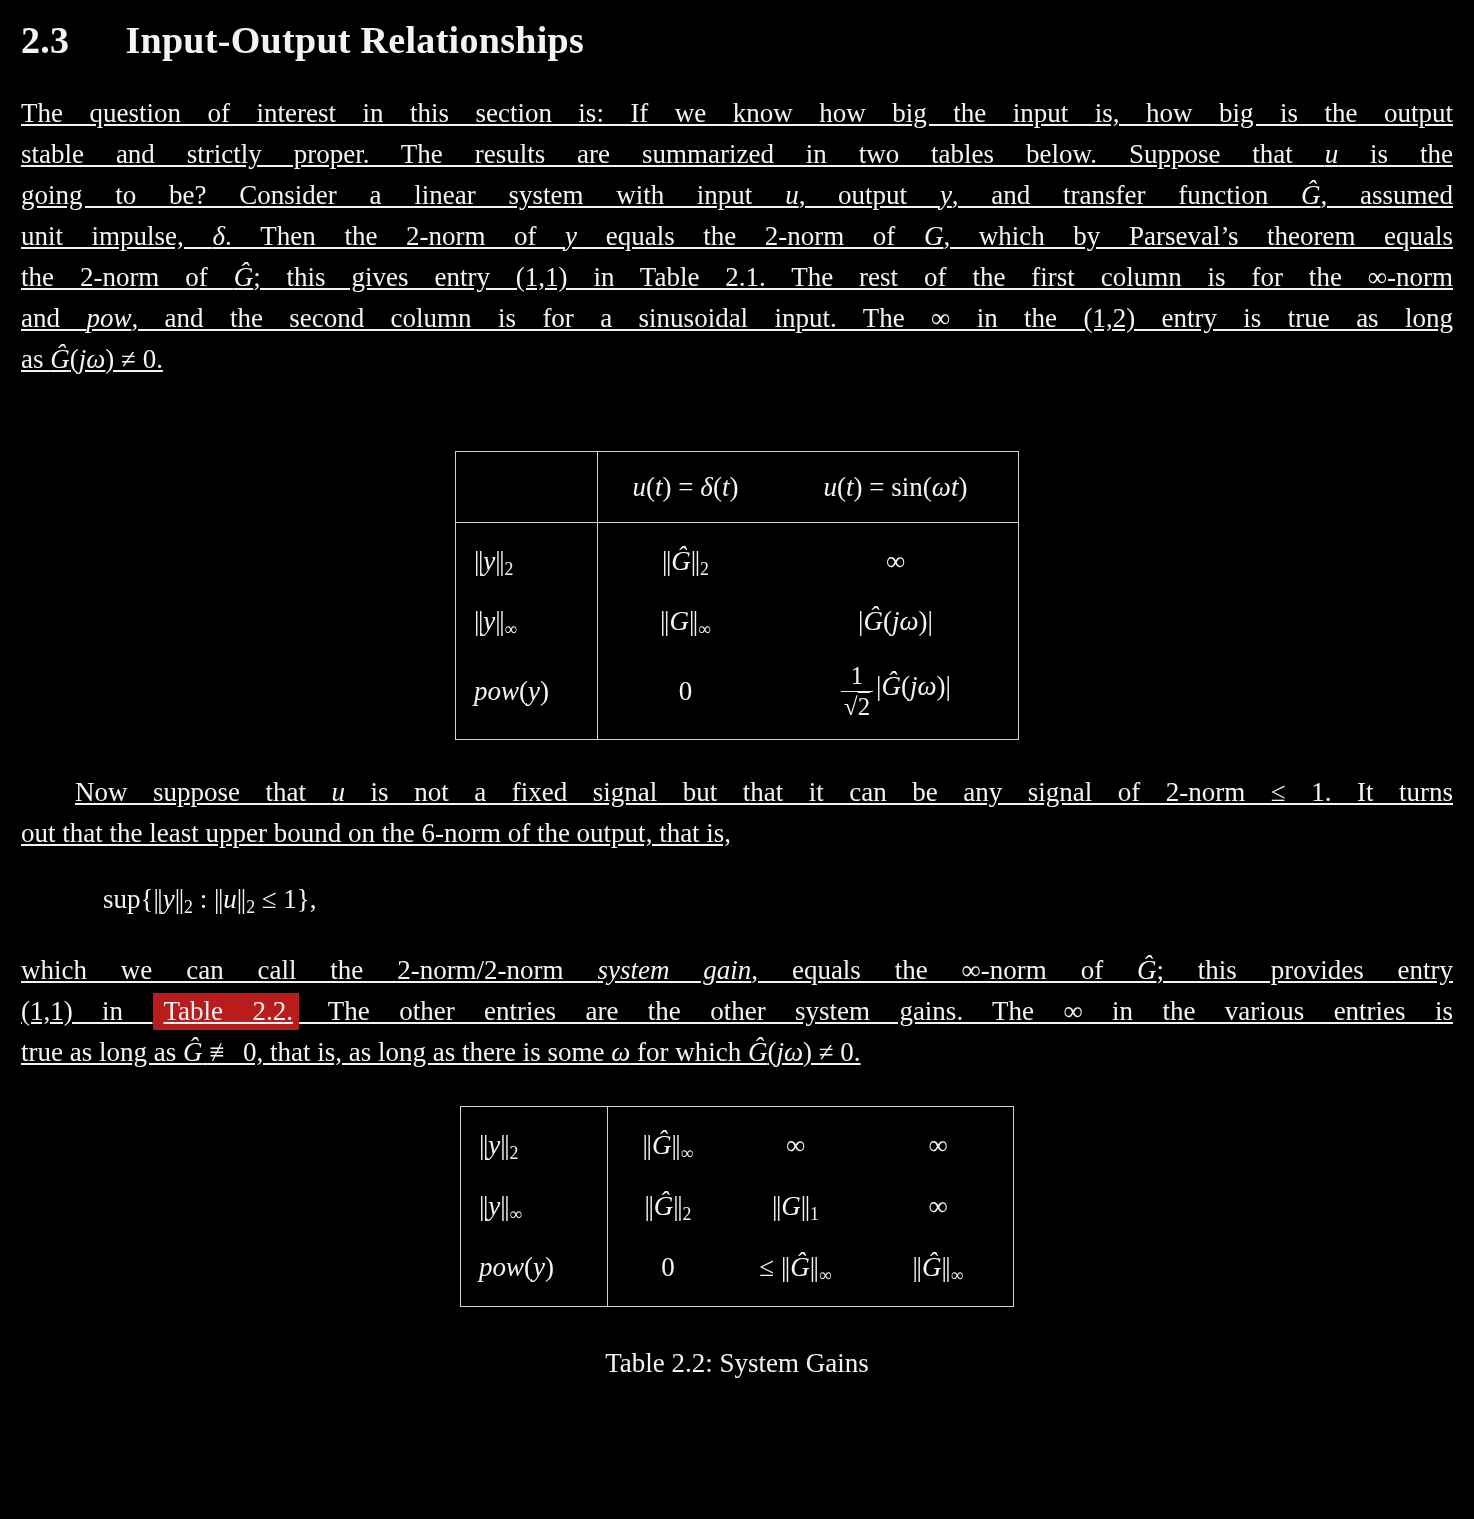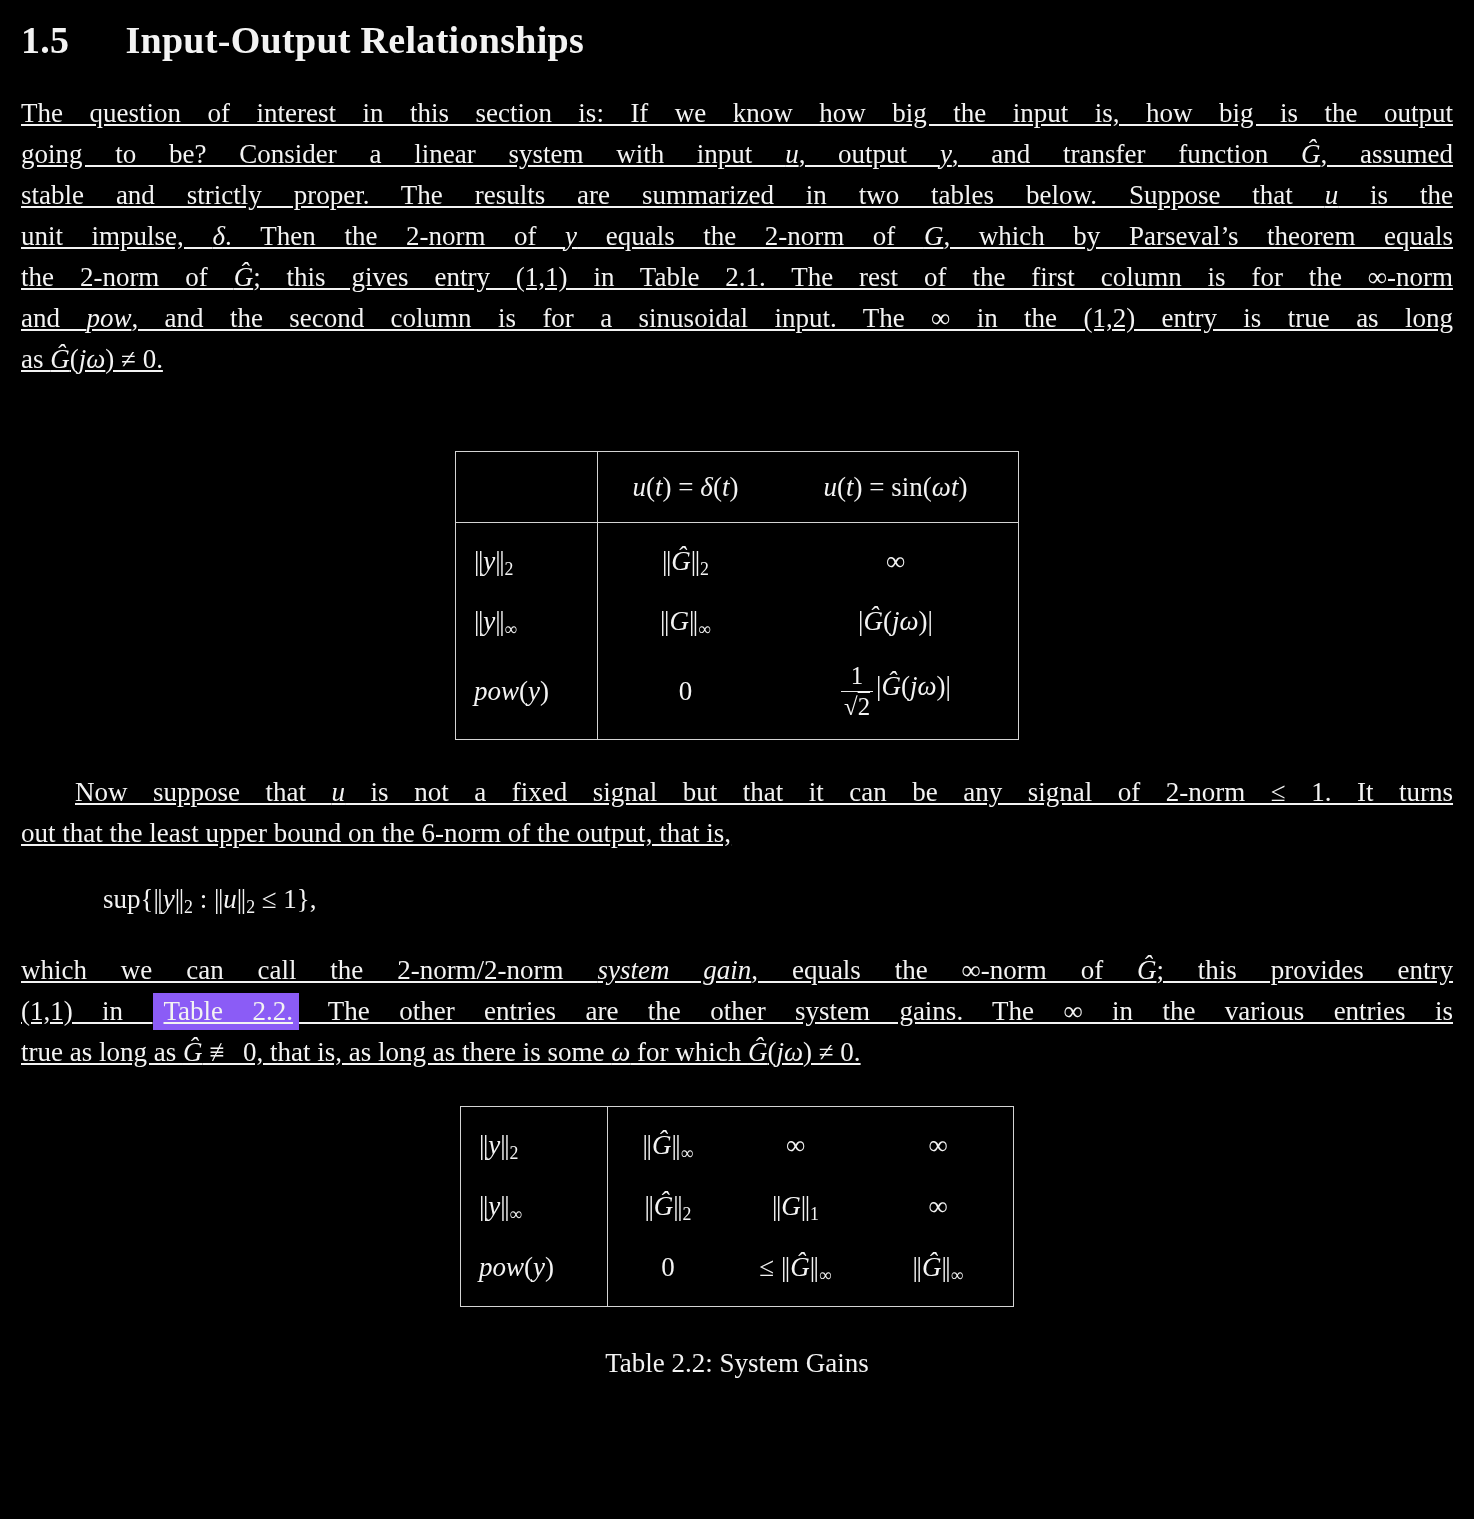--- a/index.html
+++ b/index.html
@@ -24,21 +24,21 @@
     text-align:justify;
     text-align-last:justify;
     text-decoration:underline;
   }
   .line.last{text-align-last:left;}
   .line.indent{text-indent:54px;}
   .s-i{font-style:italic;}
   .s-n{letter-spacing:-1.5px;margin-right:1.5px;}
   .s-sub{font-size:66%;vertical-align:-0.28em;line-height:0;}
   .s-ov{text-decoration:overline;}
-  .s-link{background:#8b5cf6;padding:3px 6px 4px 11px;}
+  .s-link{background:#b91c1c;padding:3px 6px 4px 11px;}
   .equation{
     margin-top:25px;
     padding-left:82px;
     line-height:41px;
   }
   .tablewrap{margin-top:71px;}
   .tablewrap.t2{margin-top:33px;}
   table{
     border-collapse:collapse;
     margin:0 auto;
@@ -84,27 +84,27 @@
     line-height:41px;
   }
   .caption.c2{margin-top:36px;}
 </style>
 </head>
 <body>
 
 <div class="page">
 
   <h1>
-    <span class="num">1.5</span><span>Input-Output Relationships</span>
+    <span class="num">2.3</span><span>Input-Output Relationships</span>
   </h1>
 
   <div class="para p1">
     <div class="line">The question of interest in this section is:  If we know how big the input is, how big is the output</div>
+    <div class="line">stable and strictly proper.  The results are summarized in two tables below.  Suppose that <span class="s-i">u</span> is the</div>
     <div class="line">going to be?  Consider a linear system with input <span class="s-i">u</span>, output <span class="s-i">y</span>, and transfer function <span class="s-i">Ĝ</span>, assumed</div>
-    <div class="line">stable and strictly proper.  The results are summarized in two tables below.  Suppose that <span class="s-i">u</span> is the</div>
     <div class="line">unit impulse, <span class="s-i">δ</span>.  Then the 2-norm of <span class="s-i">y</span> equals the 2-norm of <span class="s-i">G</span>, which by Parseval’s theorem equals</div>
     <div class="line">the 2-norm of <span class="s-i">Ĝ</span>; this gives entry (1,1) in Table 2.1.  The rest of the first column is for the ∞-norm</div>
     <div class="line">and <span class="s-i">pow</span>, and the second column is for a sinusoidal input.  The ∞ in the (1,2) entry is true as long</div>
     <div class="line last">as <span class="s-i">Ĝ</span>(<span class="s-i">jω</span>) ≠ 0.</div>
   </div>
 
   <div class="tablewrap t1w">
     <table class="t1">
       <tbody>
           <tr class="hdr">

